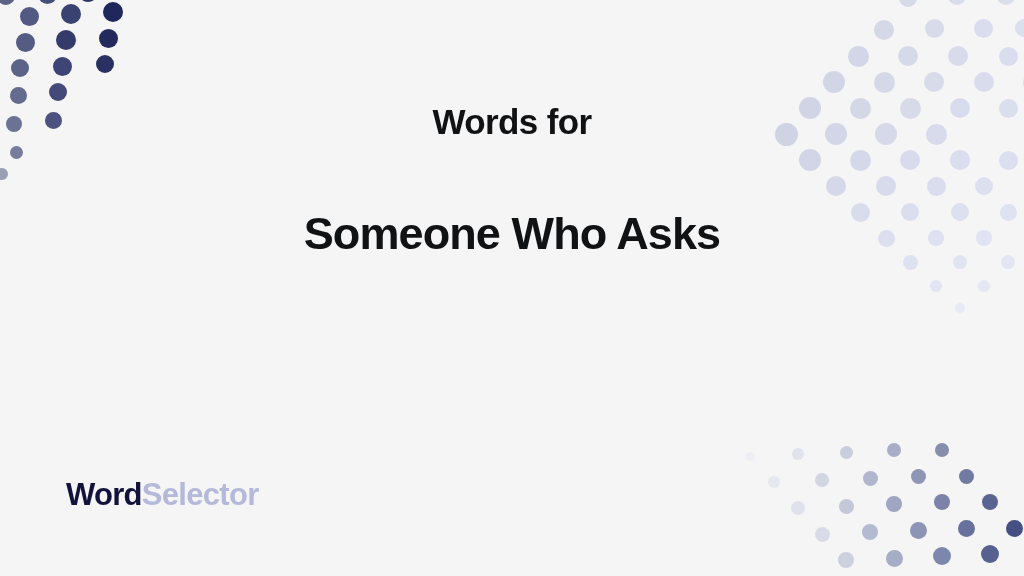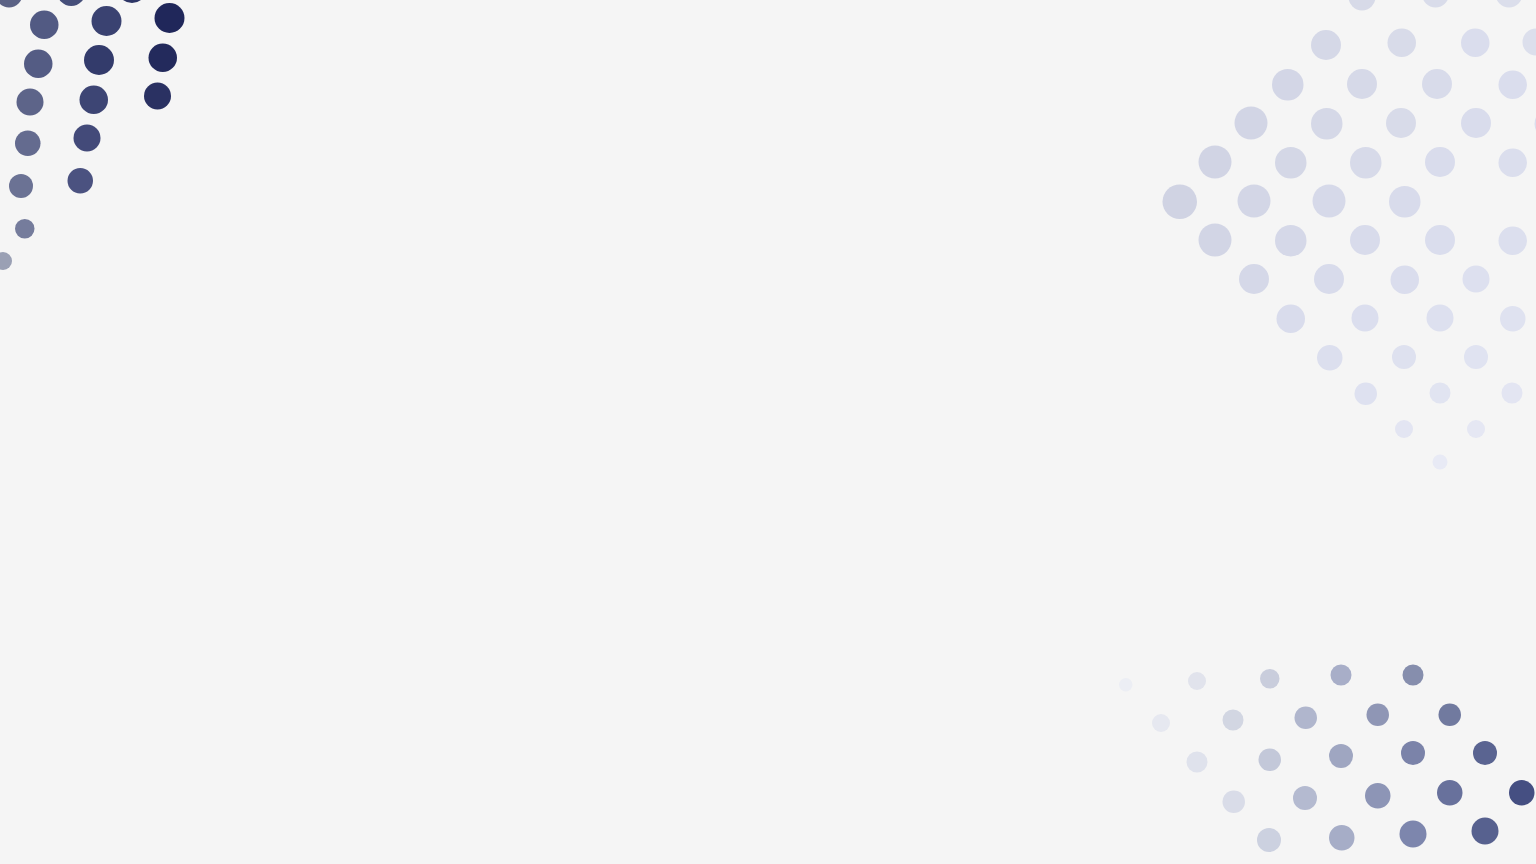--- a/index.html
+++ b/index.html
@@ -175,18 +175,23 @@
       <div class="dot" style="left: 209.5px; top: 81.5px; width: 17px; height: 17px; background: rgb(141, 149, 182);"></div>
       <div class="dot" style="left: 257.5px; top: 79.5px; width: 17px; height: 17px; background: rgb(104, 113, 156);"></div>
       <div class="dot" style="left: 305.5px; top: 79.5px; width: 17px; height: 17px; background: rgb(69, 79, 130);"></div>
       <div class="dot" style="left: 138px; top: 112px; width: 16px; height: 16px; background: rgb(204, 209, 224);"></div>
       <div class="dot" style="left: 185.5px; top: 109.5px; width: 17px; height: 17px; background: rgb(166, 173, 199);"></div>
       <div class="dot" style="left: 233px; top: 107px; width: 18px; height: 18px; background: rgb(125, 134, 173);"></div>
       <div class="dot" style="left: 281px; top: 105px; width: 18px; height: 18px; background: rgb(87, 97, 143);"></div>
     </div>
 
   <div id="heading-block">
+    <div id="eyebrow-title">Words for</div>
     <div id="main-title">
+      <span class="title-line">Someone Who Asks</span>
     </div>
   </div>
 
+  <div id="logo">
+    <span class="logo-primary">Word</span><span class="logo-secondary">Selector</span>
+  </div>
 
 </div>
 
 </body></html>

